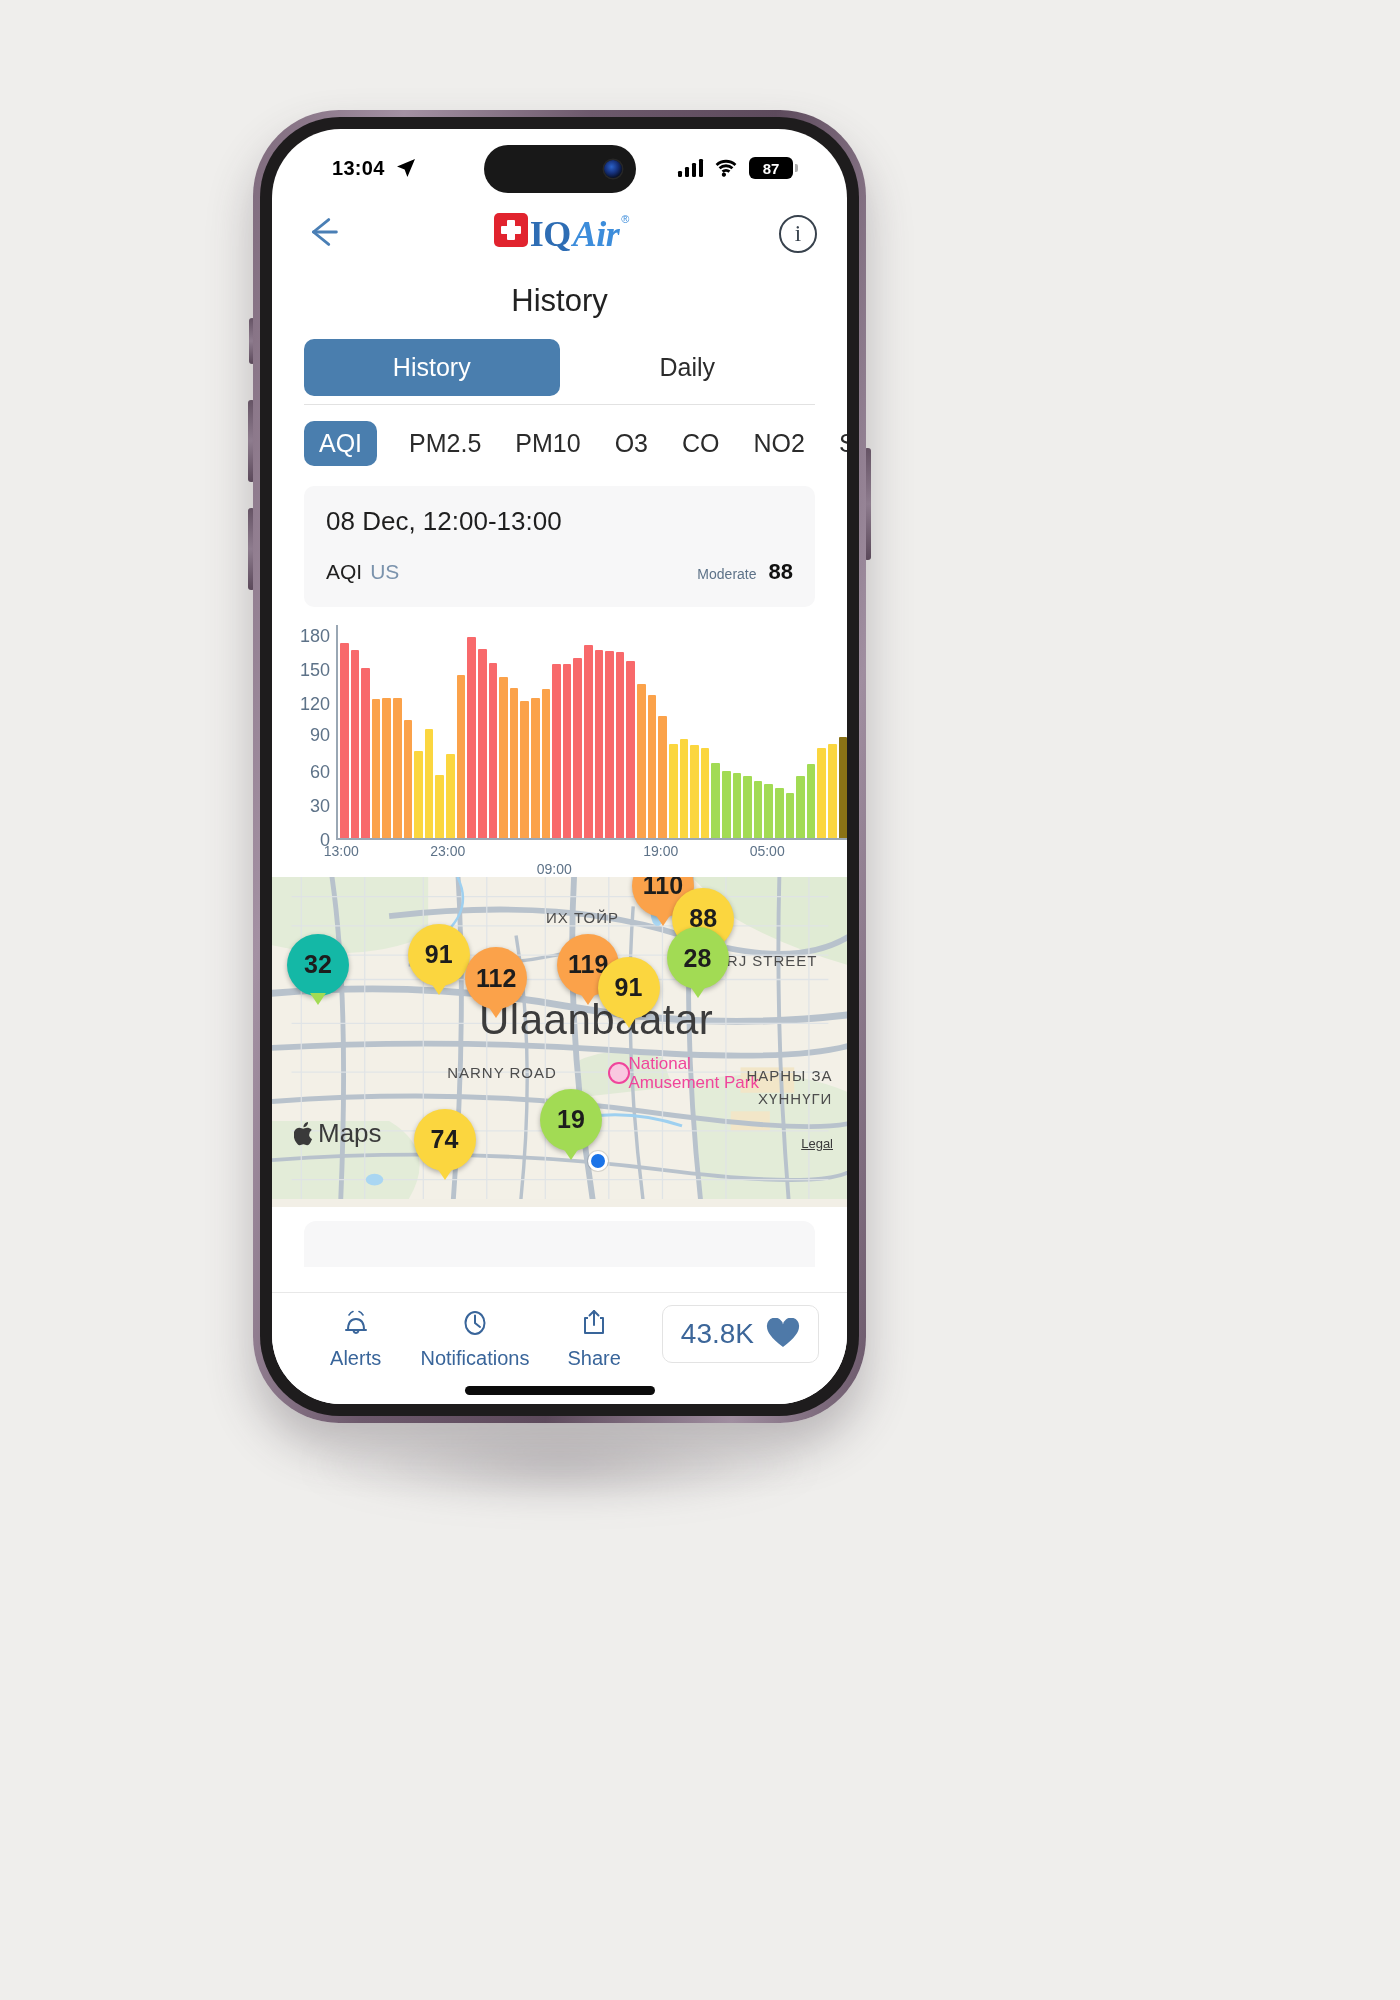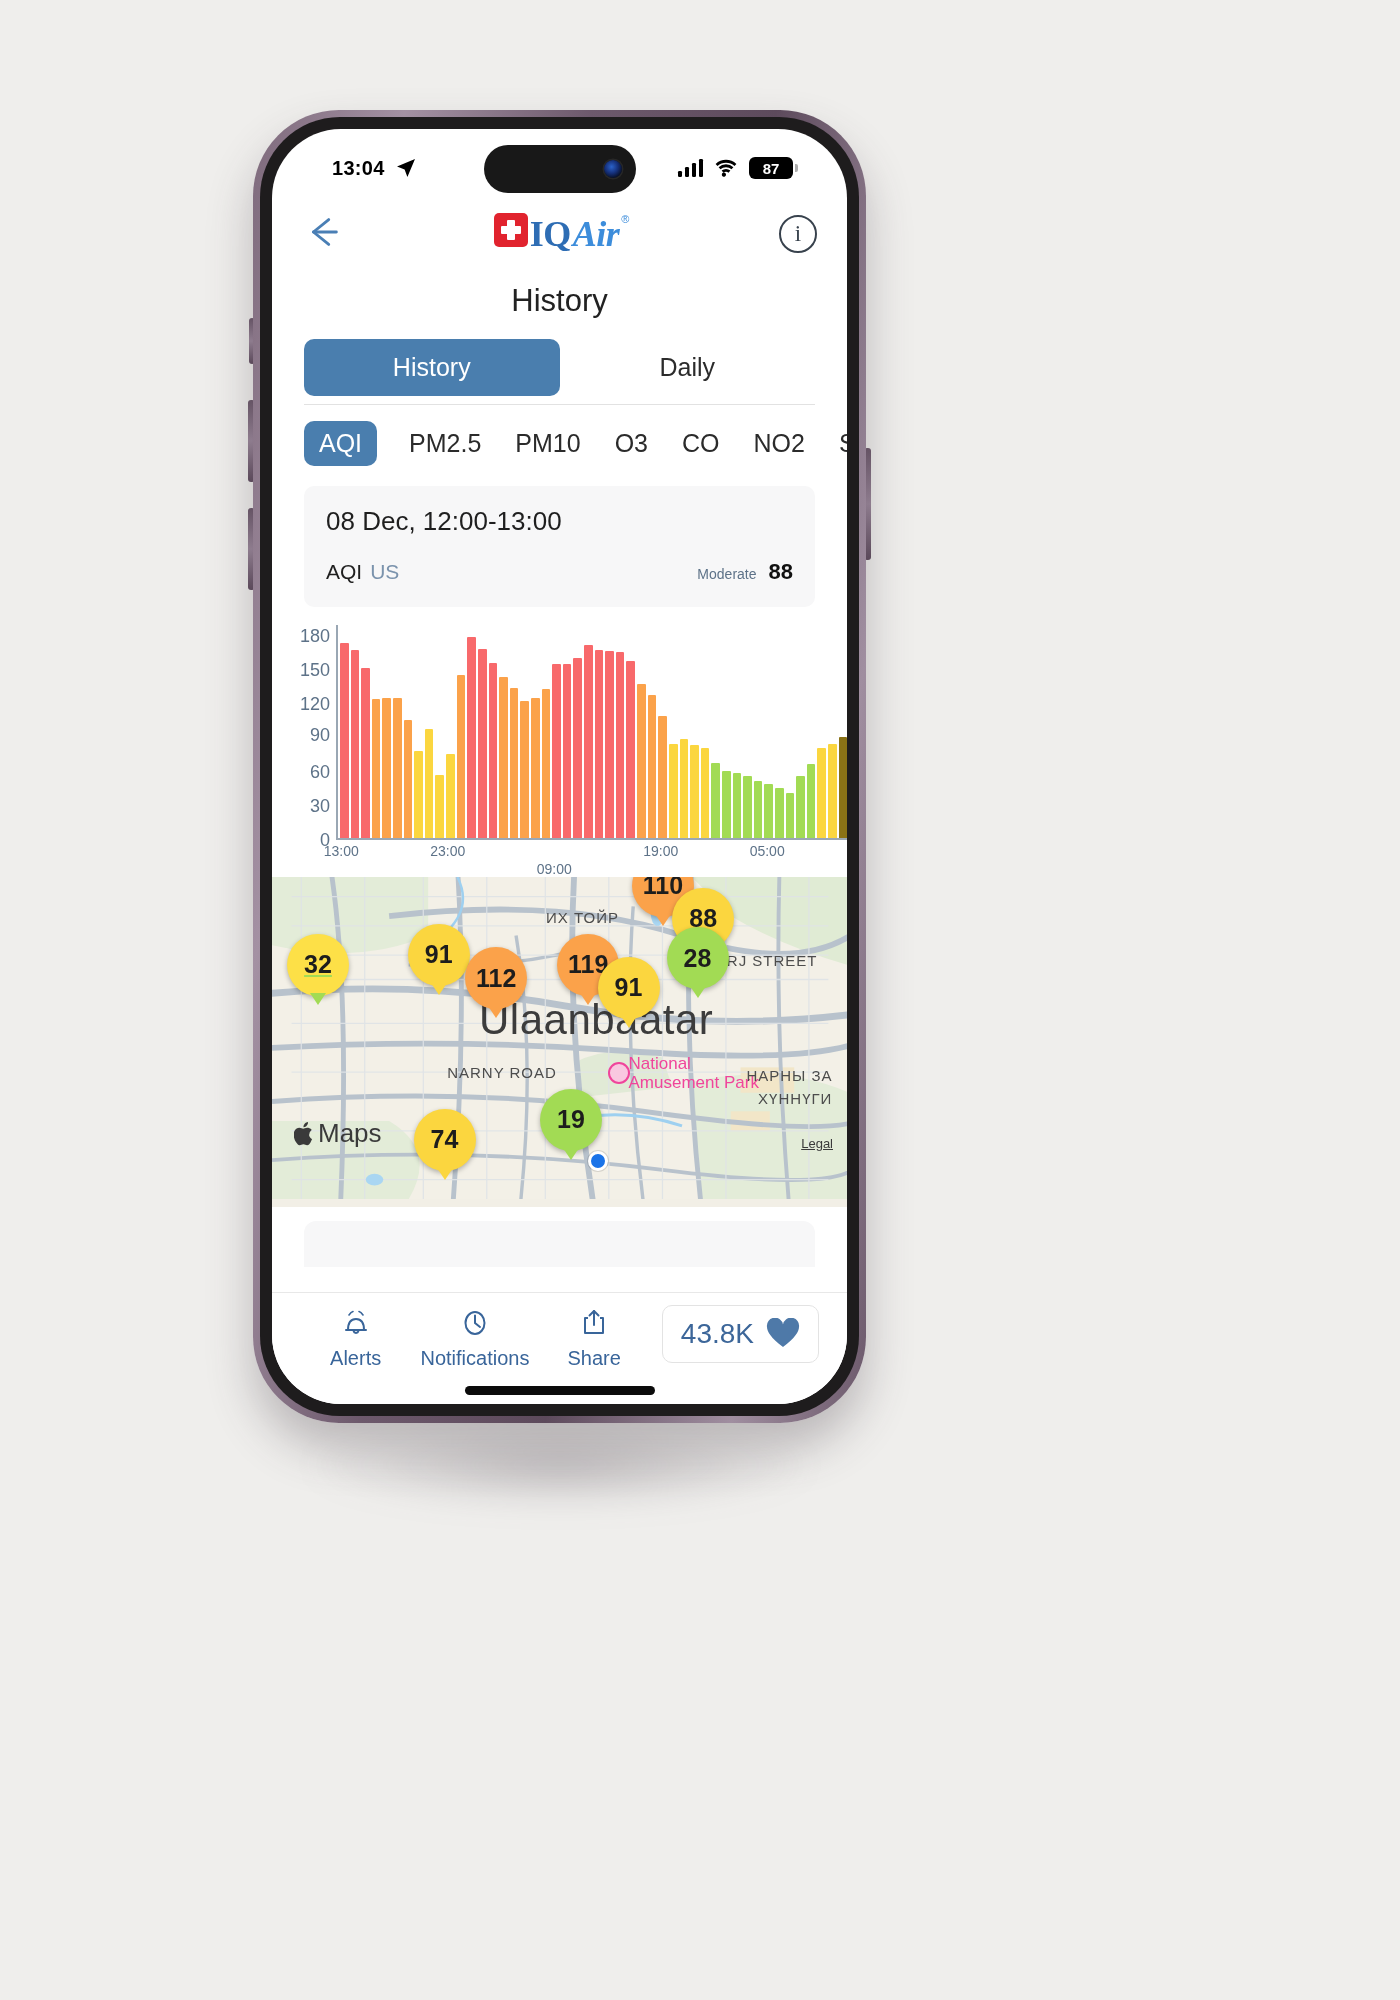--- a/index.html
+++ b/index.html
@@ -450,21 +450,21 @@
             <path d="M12.8 4.6c.8-1 1.3-2.3 1.2-3.6-1.1.1-2.5.8-3.3 1.7-.7.8-1.4 2.2-1.2 3.5 1.3.1 2.5-.6 3.3-1.6z" fill="#3a3a3a"></path>
           </svg>
           <span>Maps</span>
         </div>
         <div id="legal">Legal</div>
       <div class="maplbl" style="left: 54%; top: 12%; transform: translate(-50%, -50%);">ИХ ТОЙР</div>
             <div class="maplbl" style="left: 83%; top: 25%; transform: translate(-50%, -50%);">B. DORJ STREET</div>
             <div class="maplbl" style="left: 40%; top: 59%; transform: translate(-50%, -50%);">NARNY ROAD</div>
             <div class="maplbl" style="left: 90%; top: 60%; transform: translate(-50%, -50%);">НАРНЫ ЗА</div>
             <div class="maplbl" style="left: 91%; top: 67%; transform: translate(-50%, -50%);">ХҮННҮГИ</div>
-            <div class="pin" style="background: #fde047; color: rgb(162, 219, 84); left: 8%; top: 36%; text-decoration: underline;">
+            <div class="pin" style="background: #14b8a6; color: rgb(162, 219, 84); left: 8%; top: 36%;">
               <span>32</span>
             </div>
             <div class="pin" style="background: rgb(251, 214, 63); color: rgb(251, 214, 63); left: 29%; top: 33%;">
               <span>91</span>
             </div>
             <div class="pin" style="background: rgb(251, 162, 74); color: rgb(251, 162, 74); left: 39%; top: 40%;">
               <span>112</span>
             </div>
             <div class="pin" style="background: rgb(251, 162, 74); color: rgb(251, 162, 74); left: 55%; top: 36%;">
               <span>119</span>

